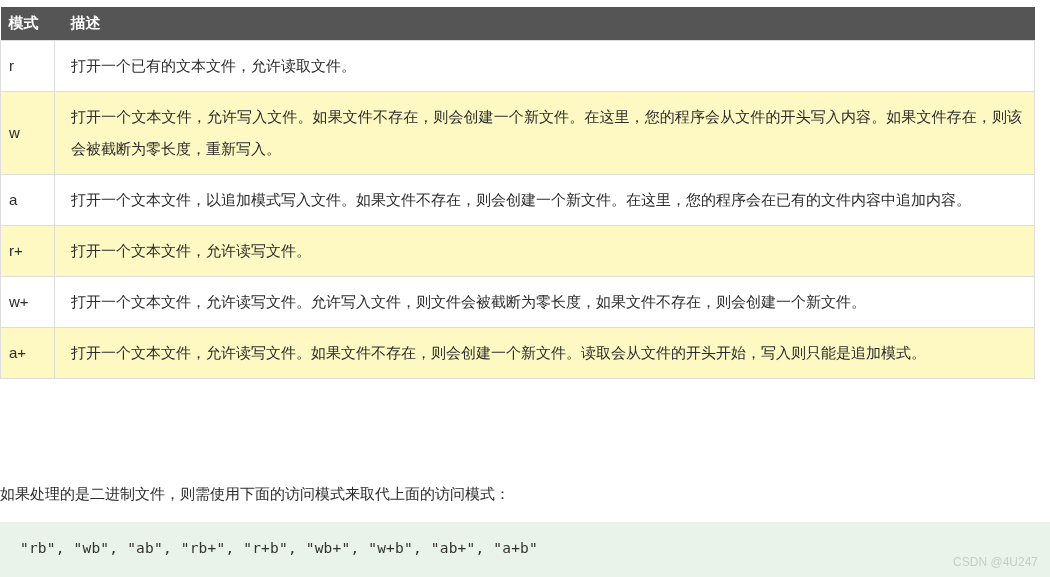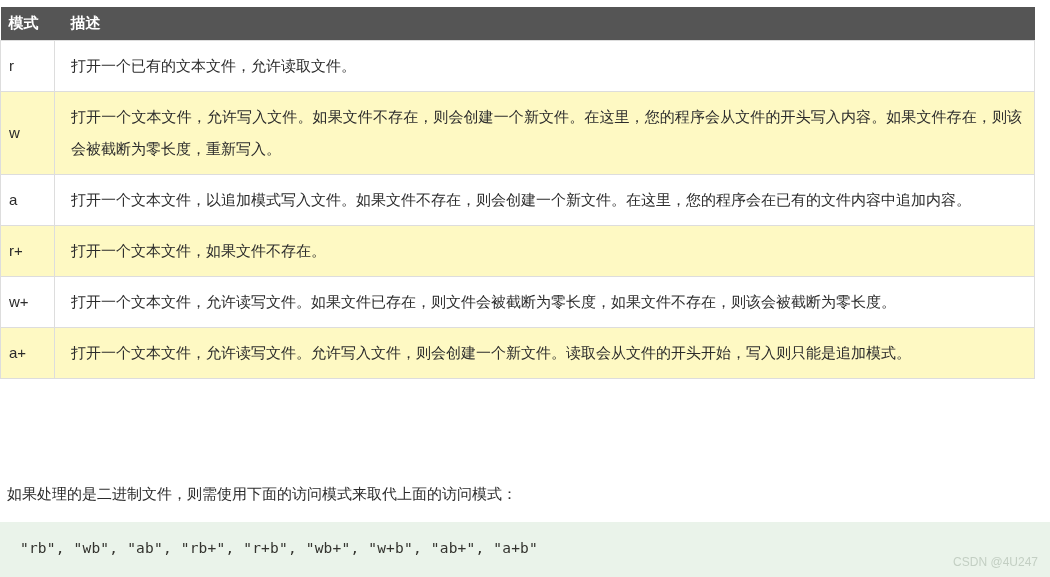--- a/index.html
+++ b/index.html
@@ -70,21 +70,21 @@
   .mode-table tbody tr.alt td {
     background: #fef9c3;
   }
   .mode-table tbody tr.plain td {
     background: #ffffff;
   }
 
   
   .note {
     position: absolute;
-    left: 7px;
+    left: 0;
     top: 466px;
     width: 1034px;
     font-size: 15px;
     line-height: 26px;
     color: #2b2b2b;
   }
 
   
   .code-block {
     position: absolute;
@@ -140,29 +140,29 @@
       <tr class="alt">
         <td class="td-mode">w</td>
         <td class="td-desc">打开一个文本文件，允许写入文件。如果文件不存在，则会创建一个新文件。在这里，您的程序会从文件的开头写入内容。如果文件存在，则该会被截断为零长度，重新写入。</td>
       </tr>
       <tr class="plain">
         <td class="td-mode">a</td>
         <td class="td-desc">打开一个文本文件，以追加模式写入文件。如果文件不存在，则会创建一个新文件。在这里，您的程序会在已有的文件内容中追加内容。</td>
       </tr>
       <tr class="alt">
         <td class="td-mode">r+</td>
-        <td class="td-desc">打开一个文本文件，如果文件不存在。</td>
+        <td class="td-desc">打开一个文本文件，允许读写文件。</td>
       </tr>
       <tr class="plain">
         <td class="td-mode">w+</td>
-        <td class="td-desc">打开一个文本文件，允许读写文件。如果文件已存在，则文件会被截断为零长度，如果文件不存在，则该会被截断为零长度。</td>
+        <td class="td-desc">打开一个文本文件，允许读写文件。允许写入文件，则文件会被截断为零长度，如果文件不存在，则会创建一个新文件。</td>
       </tr>
       <tr class="alt">
         <td class="td-mode">a+</td>
-        <td class="td-desc">打开一个文本文件，允许读写文件。允许写入文件，则会创建一个新文件。读取会从文件的开头开始，写入则只能是追加模式。</td>
+        <td class="td-desc">打开一个文本文件，允许读写文件。如果文件不存在，则会创建一个新文件。读取会从文件的开头开始，写入则只能是追加模式。</td>
       </tr>
     </tbody>
   </table>
 
   <p class="note">如果处理的是二进制文件，则需使用下面的访问模式来取代上面的访问模式：</p>
 
   <div class="code-block">
     <div class="code-line">"rb", "wb", "ab", "rb+", "r+b", "wb+", "w+b", "ab+", "a+b"</div>
   </div>
 

